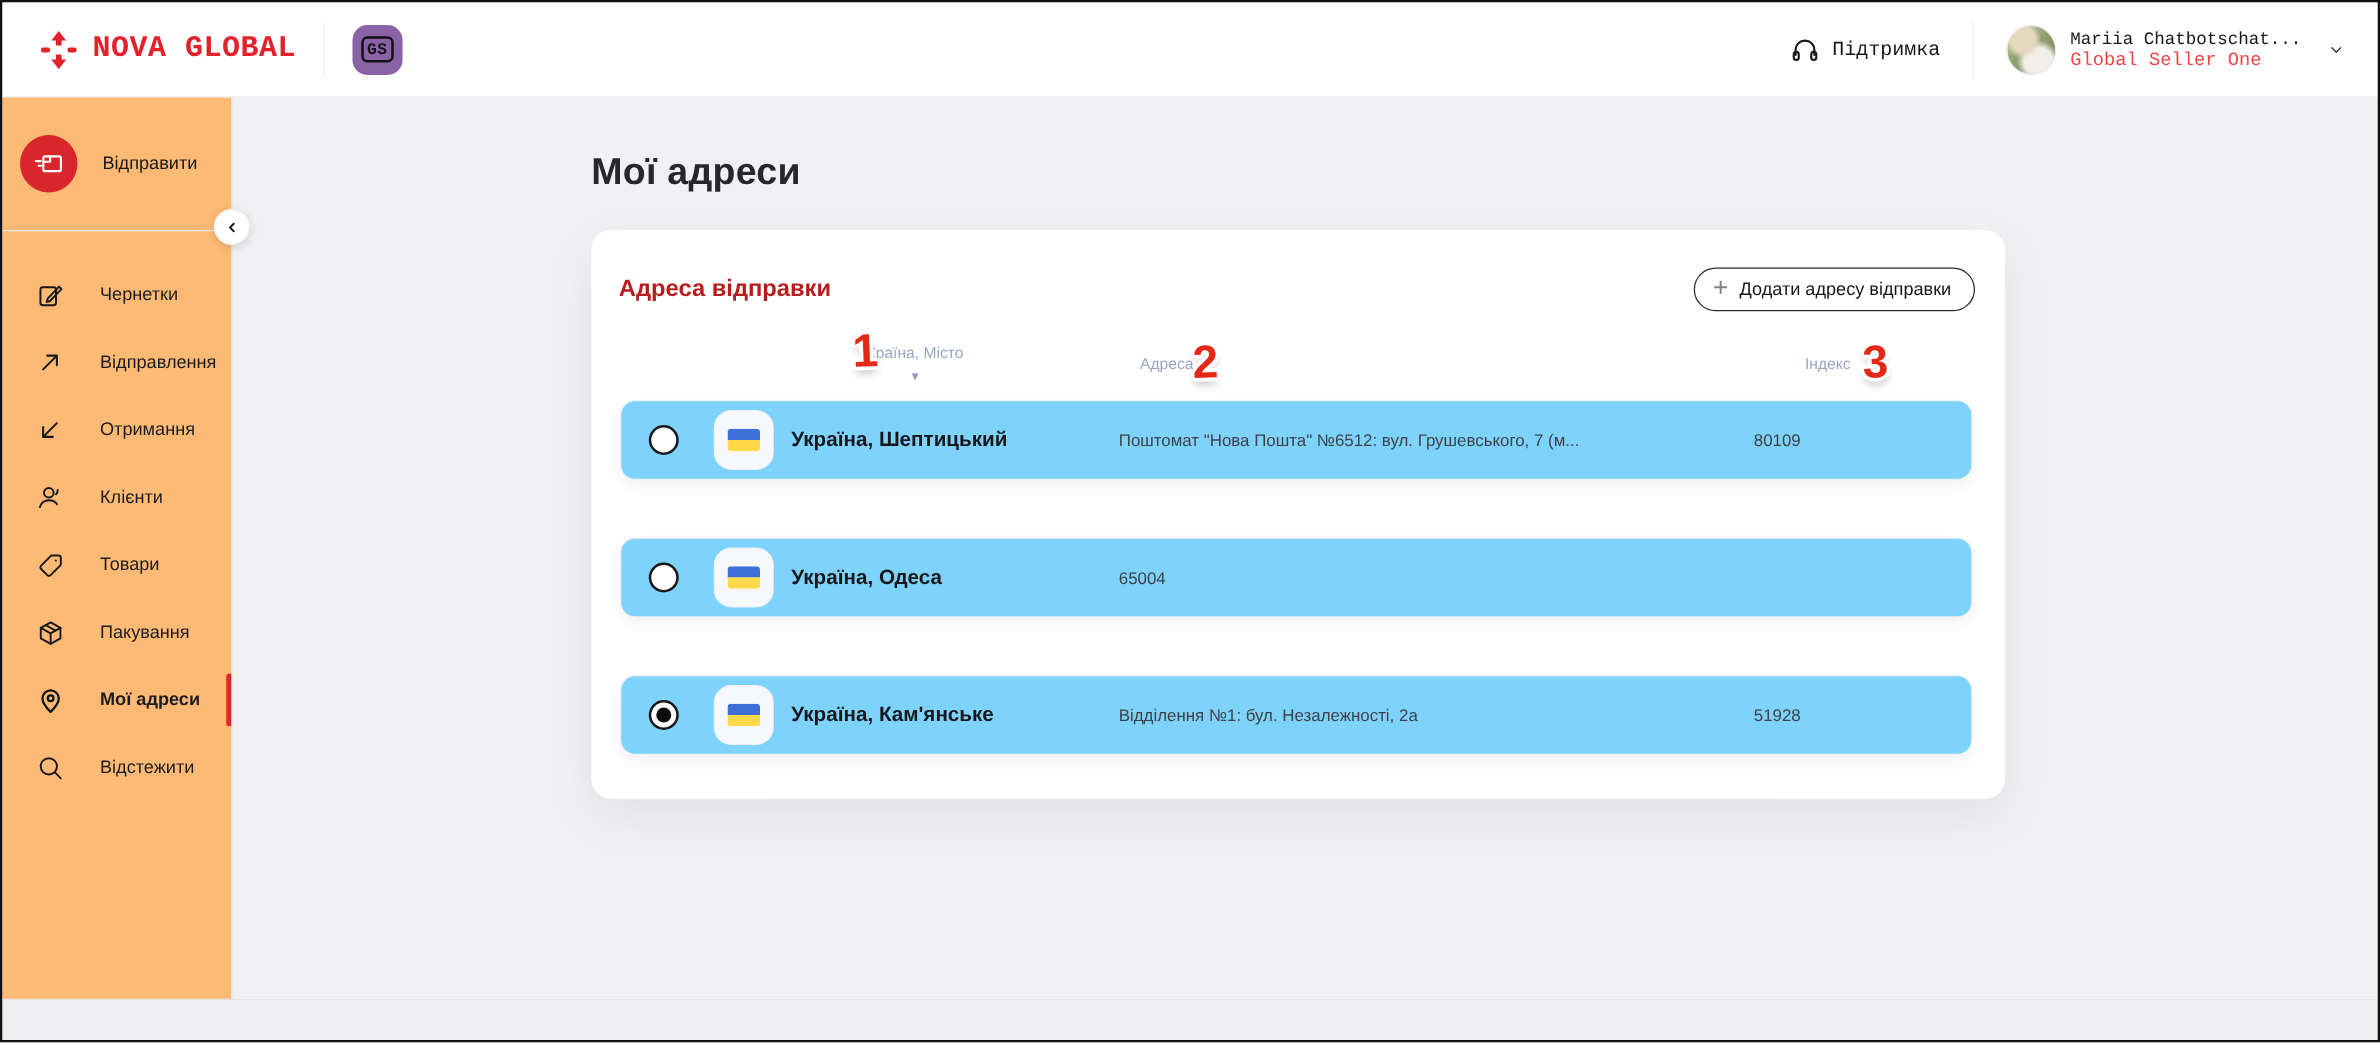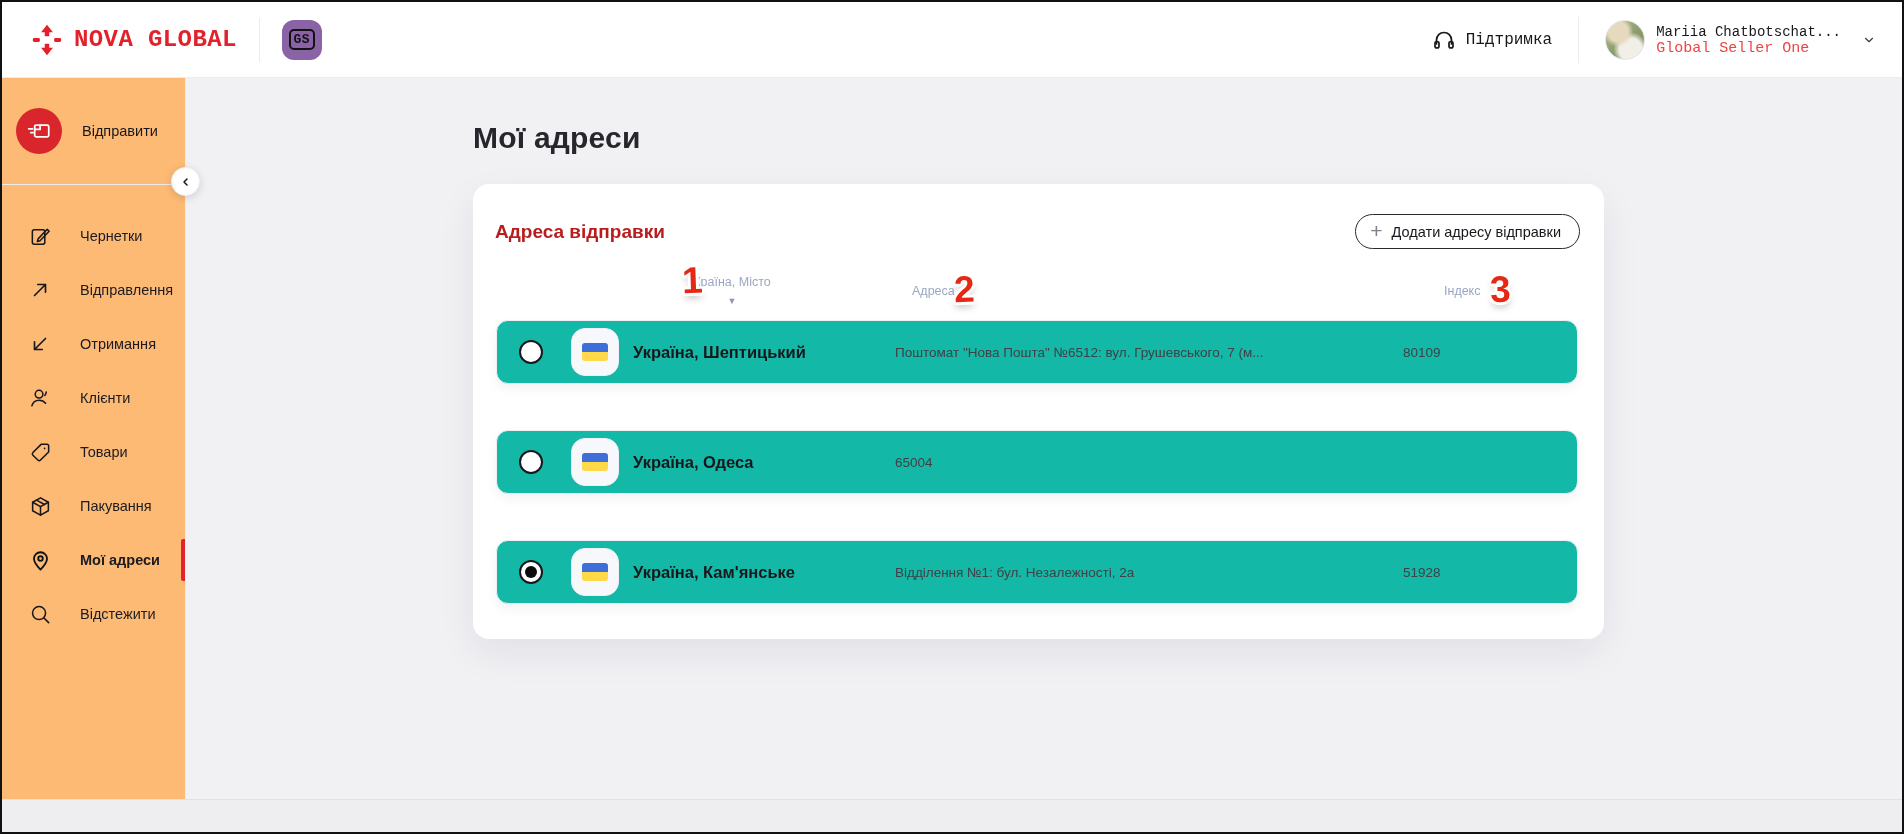--- a/index.html
+++ b/index.html
@@ -62,21 +62,21 @@
   .th-country { width:324px; flex:0 0 auto; display:flex; align-items:center; gap:7px; position:relative; }
   .th-addr { width:508px; flex:0 0 auto; padding-left:18px; position:relative; }
   .th-index { flex:1; position:relative;margin-left:42px; }
   .sort-arrow { font-size:9px; color:#8d99b8; }
   .ann { position:absolute; top:-13px; font-weight:700; font-size:37px; color:#e52815; line-height:1;
     text-shadow:-2px -2px 0 #fff,2px -2px 0 #fff,-2px 2px 0 #fff,2px 2px 0 #fff,0 -3px 0 #fff,0 3px 0 #fff,-3px 0 0 #fff,3px 0 0 #fff,0 5px 7px rgba(0,0,0,.28);
     transform:rotate(-2deg); }
   .ann-1 { left:112px; } .ann-2 { left:60px; } .ann-3 { left:46px; }
 
   .rows { padding:14px 26px 0 23px; }
-  .address-row { height:64px; background:#14b8a6; border:1px solid #f0f0f4; border-radius:12px; box-shadow:0 5px 12px rgba(25,25,55,.05); display:flex; align-items:center; padding:0 22px; margin-bottom:46px; cursor:pointer; }
+  .address-row { height:64px; background:#7dd3fc; border:1px solid #f0f0f4; border-radius:12px; box-shadow:0 5px 12px rgba(25,25,55,.05); display:flex; align-items:center; padding:0 22px; margin-bottom:46px; cursor:pointer; }
   .radio { width:24px; height:24px; border-radius:50%; border:2px solid #17171c; margin-right:28px; flex:0 0 auto; position:relative; cursor:pointer; background:#fff; }
   .radio.checked::after { content:""; position:absolute; left:4px; top:4px; width:12px; height:12px; border-radius:50%; background:#0c0c0e; }
   .flag-badge { width:48px; height:48px; border-radius:14px; background:#f6f8fc; border:1px solid #eef0f6; display:flex; align-items:center; justify-content:center; margin-right:14px; flex:0 0 auto; }
   .flag-ua { width:26px; height:18px; border-radius:3px; overflow:hidden; display:flex; flex-direction:column; }
   .flag-ua .b { flex:1; background:#3e6fd8; } .flag-ua .y { flex:1; background:#ffd948; }
   .cell-country { width:262px; flex:0 0 auto; font-size:16.5px; font-weight:700; color:#17171c; }
   .cell-addr { width:508px; flex:0 0 auto; font-size:13.5px; color:#3f4147; }
   .cell-index { flex:1; font-size:13.5px; color:#3f4147; }
 
   

